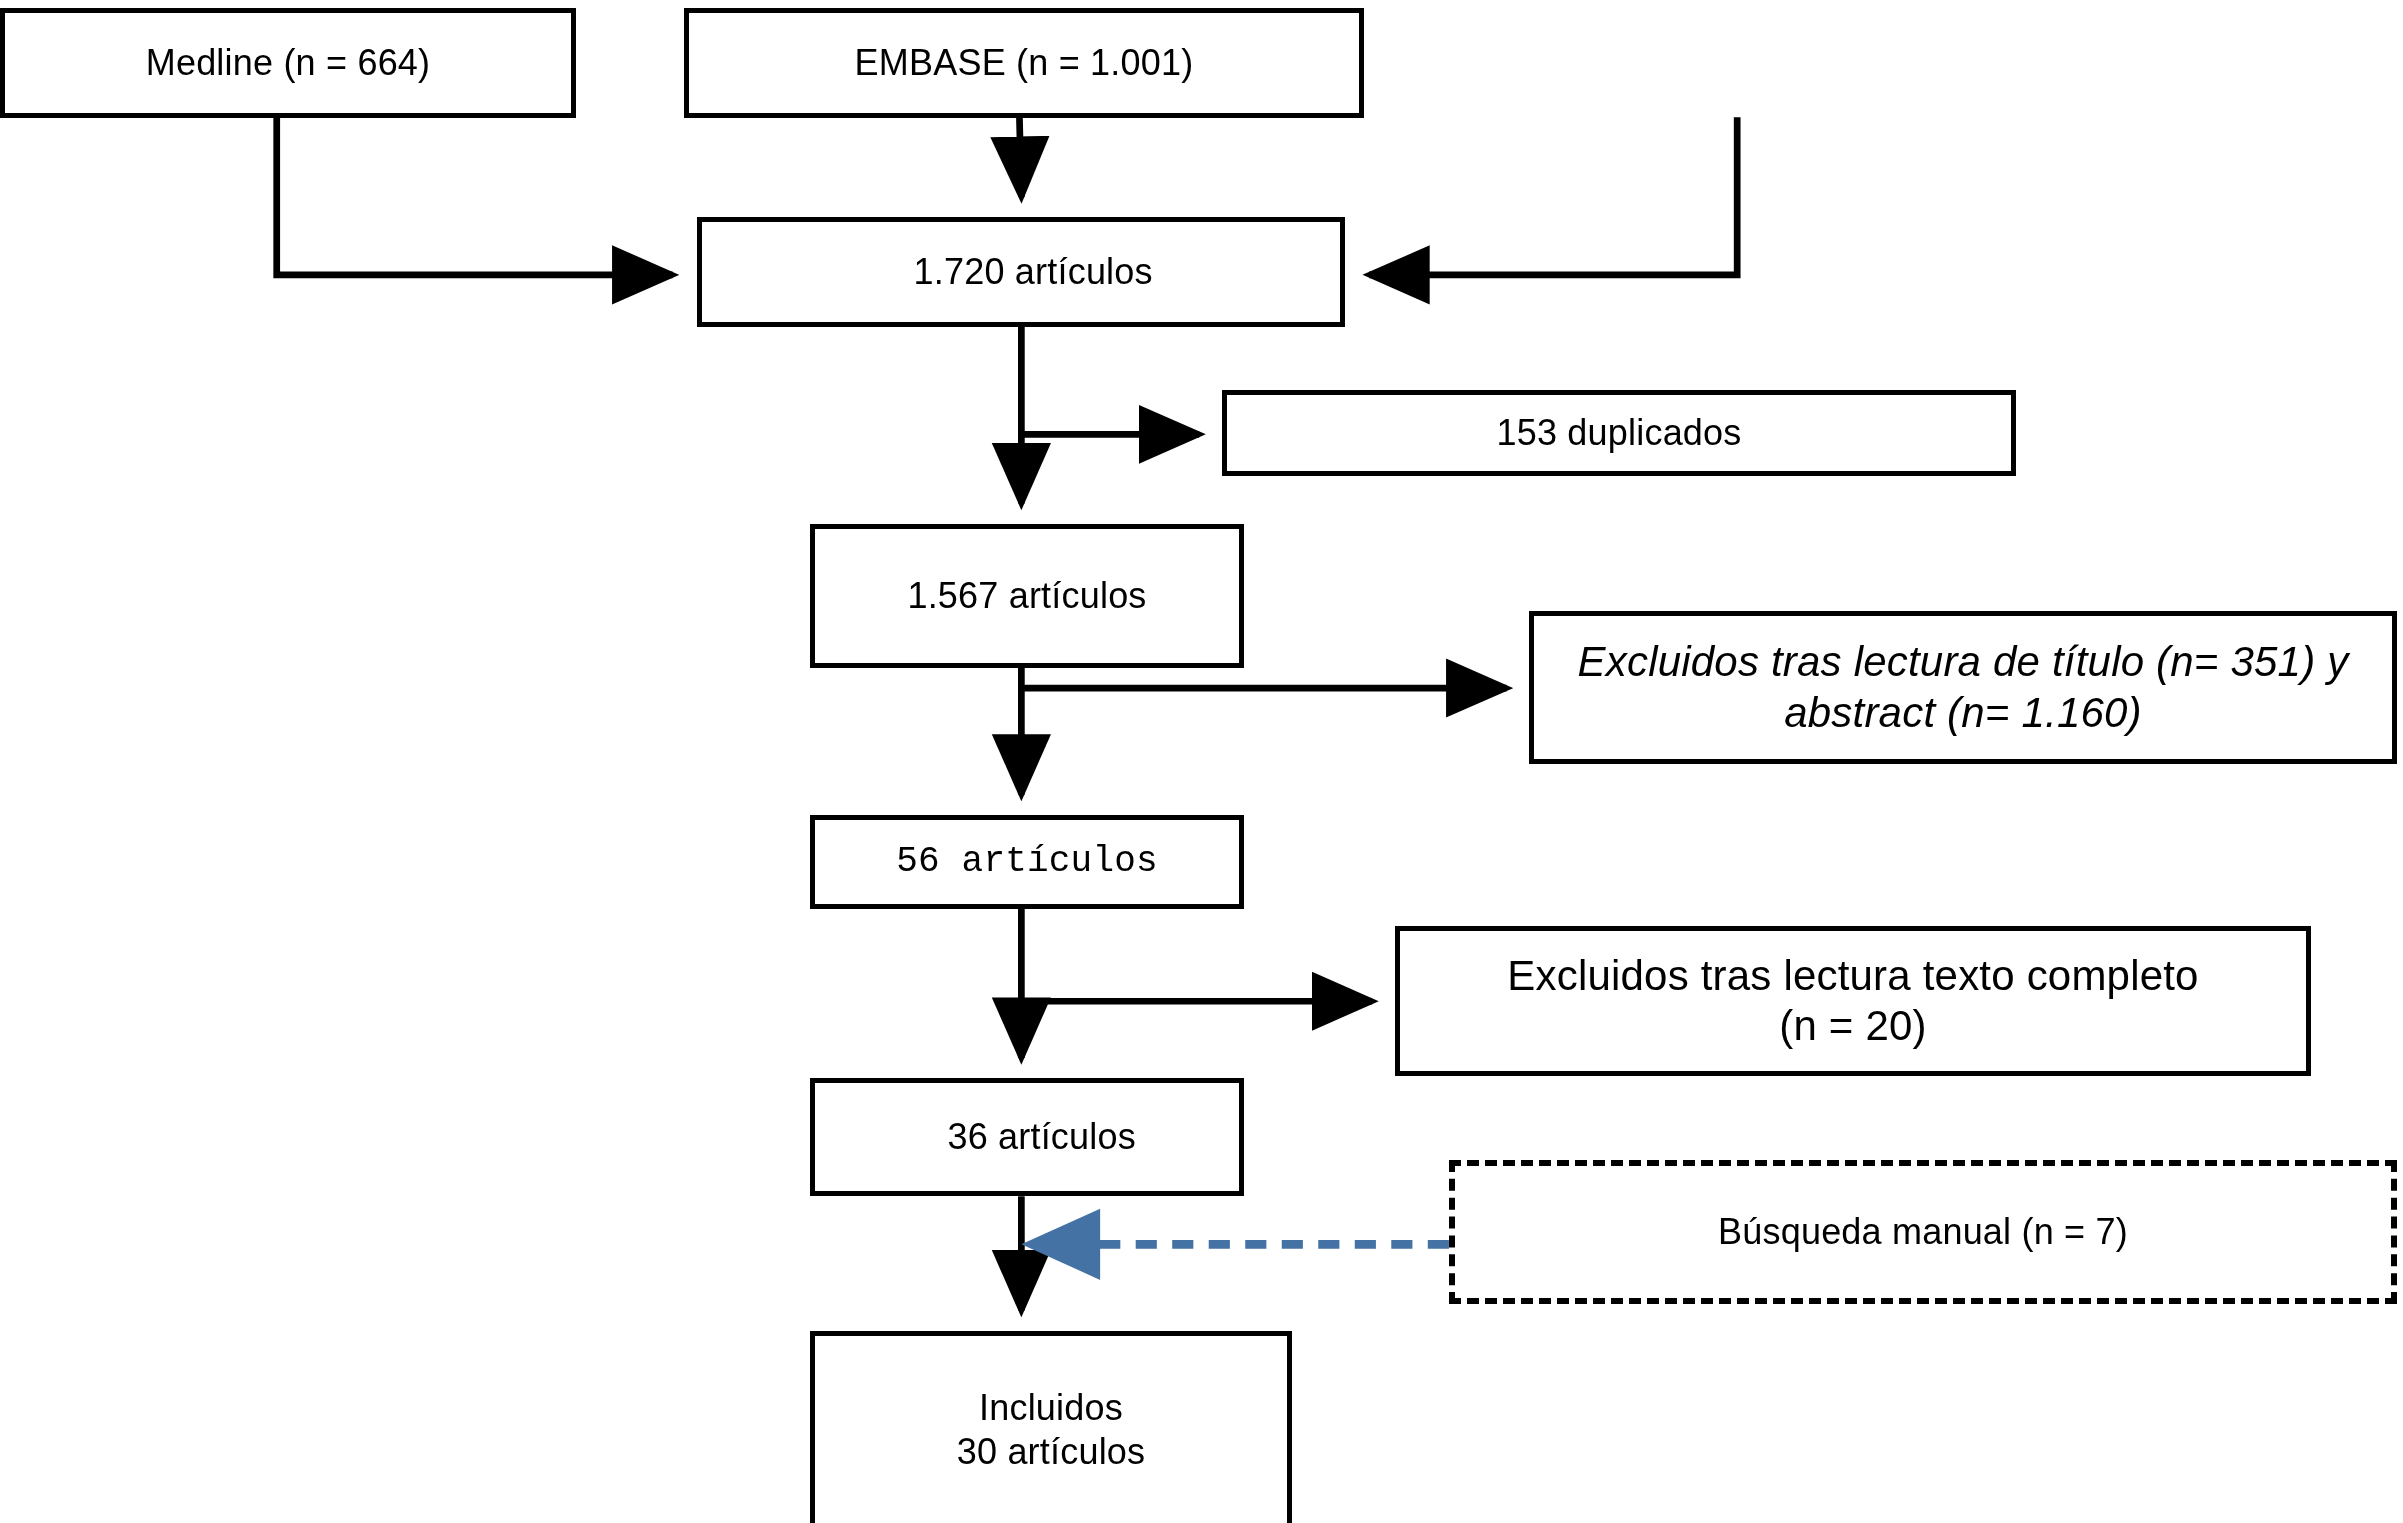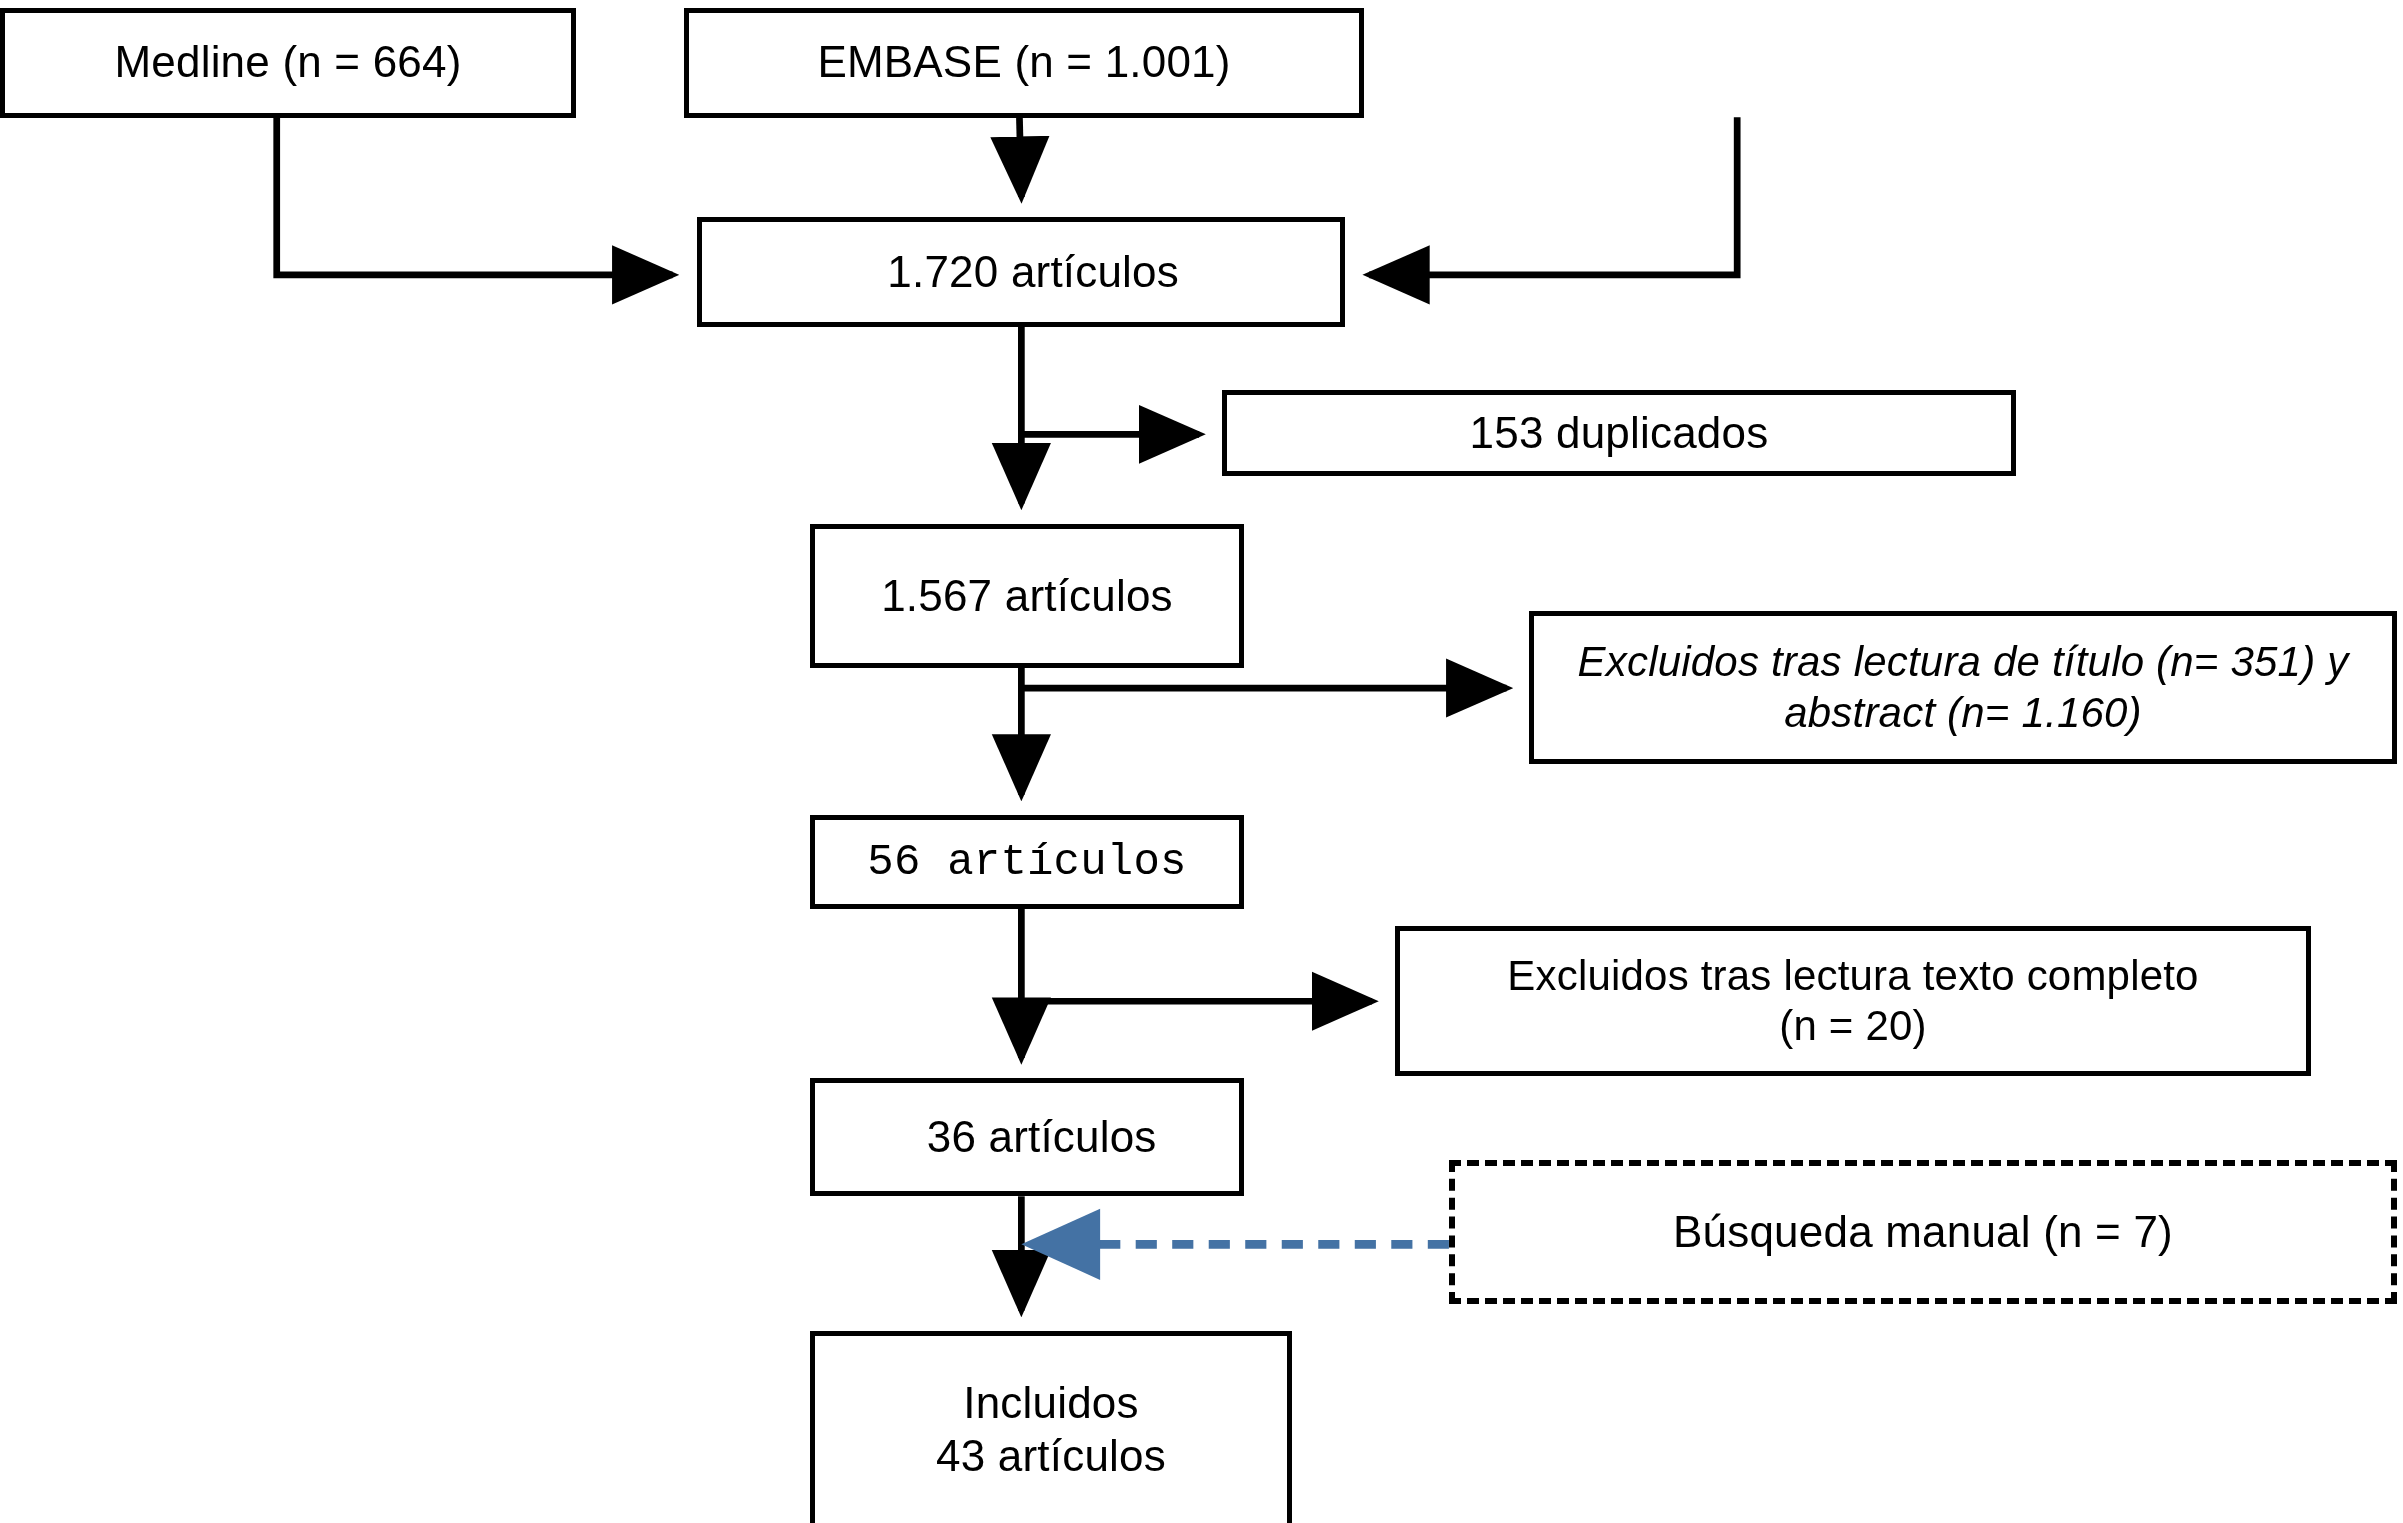--- a/index.html
+++ b/index.html
@@ -25,21 +25,21 @@
   .node {
     position: absolute;
     box-sizing: border-box;
     background: #ffffff;
     border: 5.8px solid #000000;
     display: flex;
     align-items: center;
     justify-content: center;
     text-align: center;
     color: #000000;
-    font-size: 44px;
+    font-size: 36px;
     line-height: 1.2;
     letter-spacing: 0.2px;
     padding: 1.9px 7.7px;
     z-index: 2;
   }
   .node.dashed {
     border: 6.7px dashed #000000;
   }
   .node .label {
     display: block;
@@ -144,17 +144,17 @@
   <div class="node" style="left:810px; top:1078px; width:434px; height:118px;padding-left:37px;">
     <span class="label">36 artículos</span>
   </div>
 
   <div class="node dashed" style="left:1449px; top:1160px; width:948px; height:144px;">
     <span class="label">Búsqueda manual (n = 7)</span>
   </div>
 
   <div class="node" style="left:810px; top:1331px; width:482px; height:197px;">
     <span class="label">Incluidos
-43 artículos</span>
+30 artículos</span>
   </div>
 
 </div>
 
 
 </body></html>

